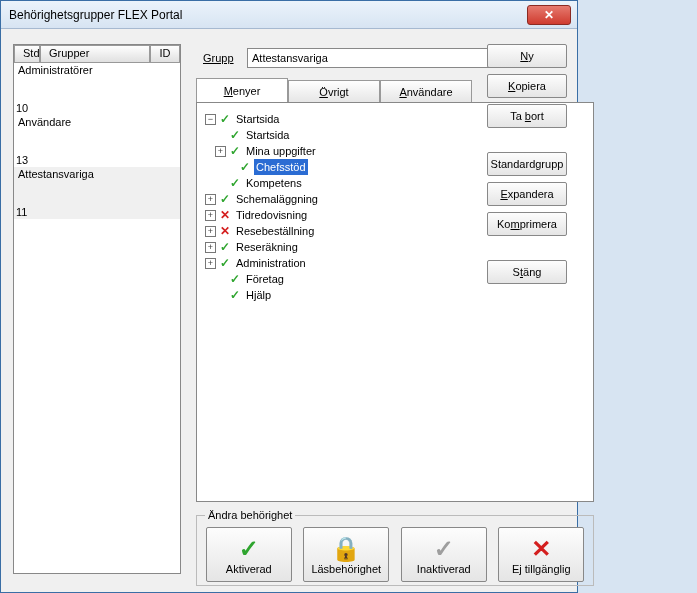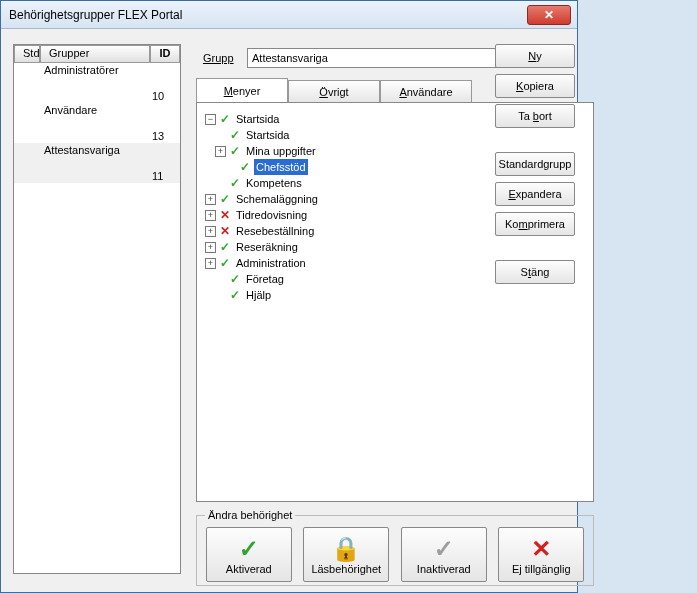--- a/index.html
+++ b/index.html
@@ -34,23 +34,23 @@
     position: absolute; top: 15px; left: 12px; width: 168px; height: 530px;
     border: 1px solid #888; background: #fff;
   }
   .groups-header { display: flex; height: 18px; }
   .groups-header div {
     border: 1px solid #999; background: linear-gradient(to bottom,#fefefe,#e0e0e0);
     padding: 1px 8px; font-size: 11px;
   }
   .col-std { width: 26px; }
   .col-grupper { flex: 1; }
-  .col-id { width: 30px; text-align: center; font-weight: bold; }
+  .col-id { width: 30px; text-align: center; }
   .groups-body { }
-  .groups-row { display: flex; padding: 1px 0; }
+  .groups-row { display: flex; padding: 1px 0; flex-direction: column; }
   .groups-row.selected { background: #f0f0f0; }
   .groups-row .c-std { width: 26px; }
   .groups-row .c-name { flex: 1; padding-left: 4px; }
   .groups-row .c-id { width: 30px; padding-left: 2px; margin-top: 26px; }
 
   .grupp-label { position: absolute; top: 23px; left: 202px; font-size: 11px; text-decoration: underline; }
   .grupp-input {
     position: absolute; top: 19px; left: 246px; width: 300px; height: 20px;
     border: 1px solid #888; padding: 2px 4px; font-size: 11px;
     background: #fff;
@@ -100,21 +100,21 @@
   .change-row { display:flex; gap: 10px; justify-content: space-around; margin-top:2px; }
   .change-btn {
     width: 86px; height: 55px; border: 1px solid #888; background: linear-gradient(to bottom,#fdfdfd,#e5e5e5);
     display:flex; flex-direction:column; align-items:center; justify-content:center; font-size:11px; cursor:pointer;
     border-radius: 2px;
   }
   .change-btn .big { font-size: 24px; font-weight: bold; height: 28px; display:flex; align-items:center; }
   .gcheck { color:#2fa52f; } .gray { color:#9e9e9e; } .rcross { color:#d41f1f; }
   .lock { font-size:20px; color:#9e9e9e; }
 
-  .side-buttons { position: absolute; top: 15px; right: 2px; width: 80px; display:flex; flex-direction:column; gap: 6px; }
+  .side-buttons { position: absolute; top: 15px; right: 10px; width: 80px; display:flex; flex-direction:column; gap: 6px; }
   .side-buttons .spacer { height: 12px; }
   .sbtn {
     height: 24px; border: 1px solid #888; background: linear-gradient(to bottom,#fdfdfd,#e5e5e5);
     font-size:11px; cursor:pointer; display:flex; align-items:center; justify-content:center;
     border-radius: 2px;
   }
   .sbtn u { text-decoration: underline; }
 </style>
 </head>
 <body>

